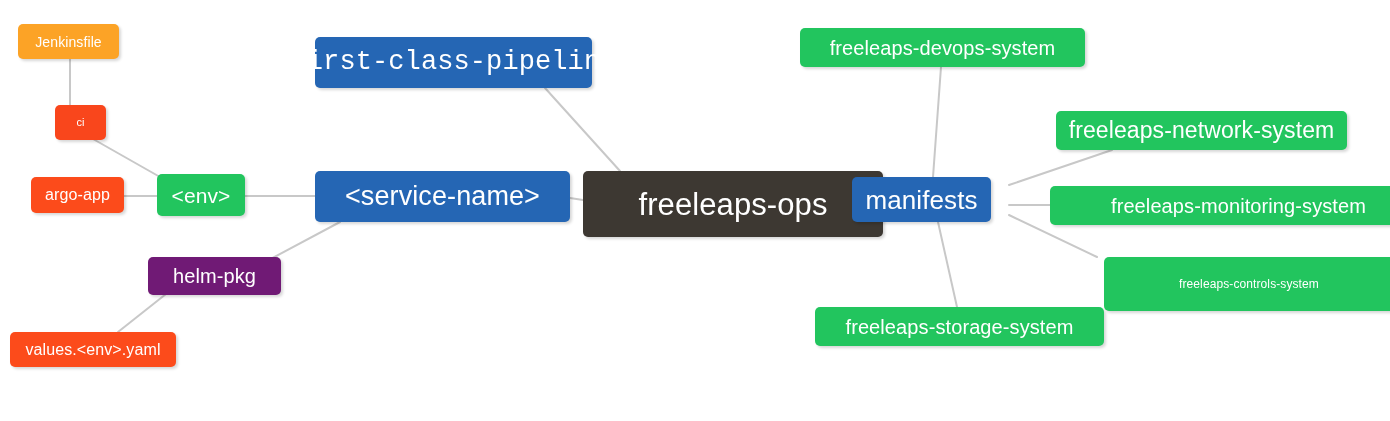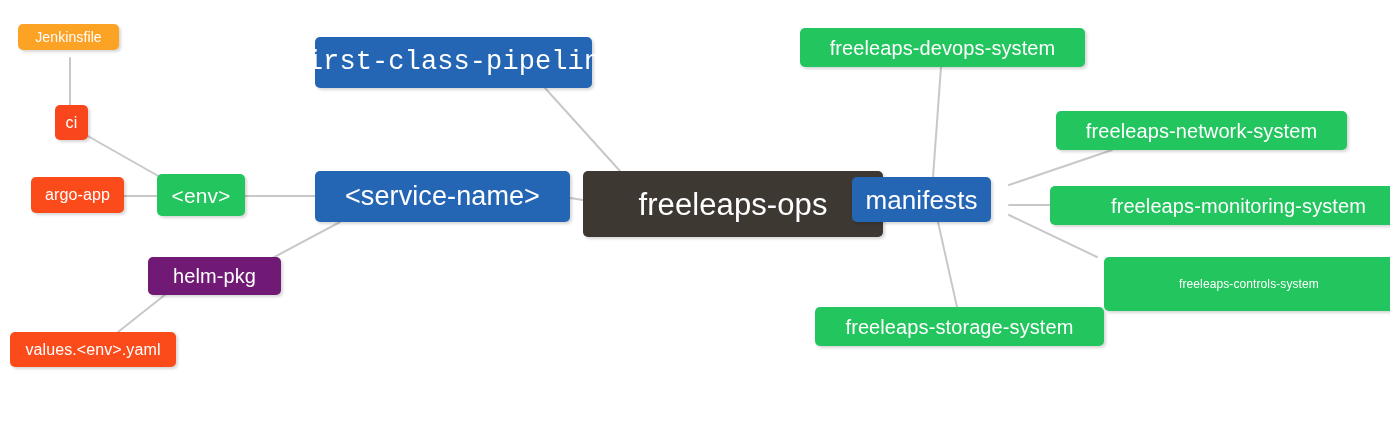--- a/index.html
+++ b/index.html
@@ -56,24 +56,24 @@
       <line x1="545" y1="88" x2="620" y2="171" stroke="#c8c8c8" stroke-width="2" stroke-linecap="round"></line>
       <line x1="570" y1="198" x2="583" y2="200" stroke="#c8c8c8" stroke-width="2" stroke-linecap="round"></line>
       <line x1="843" y1="200" x2="852" y2="200" stroke="#c8c8c8" stroke-width="2" stroke-linecap="round"></line>
       <line x1="933" y1="177" x2="941" y2="67" stroke="#c8c8c8" stroke-width="2" stroke-linecap="round"></line>
       <line x1="1009" y1="185" x2="1112" y2="150" stroke="#c8c8c8" stroke-width="2" stroke-linecap="round"></line>
       <line x1="1009" y1="205" x2="1050" y2="205" stroke="#c8c8c8" stroke-width="2" stroke-linecap="round"></line>
       <line x1="1009" y1="215" x2="1097" y2="257" stroke="#c8c8c8" stroke-width="2" stroke-linecap="round"></line>
       <line x1="938" y1="222" x2="957" y2="307" stroke="#c8c8c8" stroke-width="2" stroke-linecap="round"></line>
     </svg>
   <div id="node-layer">
-      <div class="node" style="left: 18px; top: 24px; width: 101px; height: 26px; background: rgb(252, 163, 38); font-size: 14px;">
+      <div class="node" style="left: 18px; top: 24px; width: 101px; height: 35px; background: rgb(252, 163, 38); font-size: 14px;">
         <span class="node-label">Jenkinsfile</span>
       </div>
-      <div class="node" style="left: 55px; top: 105px; width: 33px; height: 35px; background: rgb(249, 70, 28); font-size: 16px;">
+      <div class="node" style="left: 55px; top: 105px; width: 51px; height: 35px; background: rgb(249, 70, 28); font-size: 11px;">
         <span class="node-label">ci</span>
       </div>
       <div class="node" style="left: 31px; top: 177px; width: 93px; height: 36px; background: rgb(252, 75, 27); font-size: 16px;">
         <span class="node-label">argo-app</span>
       </div>
       <div class="node" style="left: 157px; top: 174px; width: 88px; height: 42px; background: rgb(34, 197, 94); font-size: 21px;">
         <span class="node-label">&lt;env&gt;</span>
       </div>
       <div class="node" style="left: 148px; top: 257px; width: 133px; height: 38px; background: #701a75; font-size: 20px; justify-content: center;">
         <span class="node-label">helm-pkg</span>
@@ -89,21 +89,21 @@
       </div>
       <div class="node" style="left: 583px; top: 171px; width: 300px; height: 66px; background: rgb(61, 56, 50); font-size: 31px;">
         <span class="node-label">freeleaps-ops</span>
       </div>
       <div class="node" style="left: 852px; top: 177px; width: 139px; height: 45px; background: rgb(37, 102, 180); font-size: 26px;">
         <span class="node-label">manifests</span>
       </div>
       <div class="node" style="left: 800px; top: 28px; width: 285px; height: 39px; background: rgb(34, 197, 94); font-size: 20px;">
         <span class="node-label">freeleaps-devops-system</span>
       </div>
-      <div class="node" style="left: 1056px; top: 111px; width: 291px; height: 39px; background: rgb(34, 197, 94); font-size: 20px;">
+      <div class="node" style="left: 1056px; top: 111px; width: 291px; height: 39px; background: rgb(34, 197, 94); font-size: 23px;">
         <span class="node-label">freeleaps-network-system</span>
       </div>
       <div class="node" style="left: 1050px; top: 186px; width: 377px; height: 39px; background: rgb(34, 197, 94); font-size: 20px;">
         <span class="node-label">freeleaps-monitoring-system</span>
       </div>
       <div class="node" style="left: 1060px; top: 257px; width: 290px; height: 54px; background: rgb(34, 197, 94); font-size: 12px; margin-left: 44px;">
         <span class="node-label">freeleaps-controls-system</span>
       </div>
       <div class="node" style="left: 815px; top: 307px; width: 289px; height: 39px; background: rgb(34, 197, 94); font-size: 20px;">
         <span class="node-label">freeleaps-storage-system</span>

